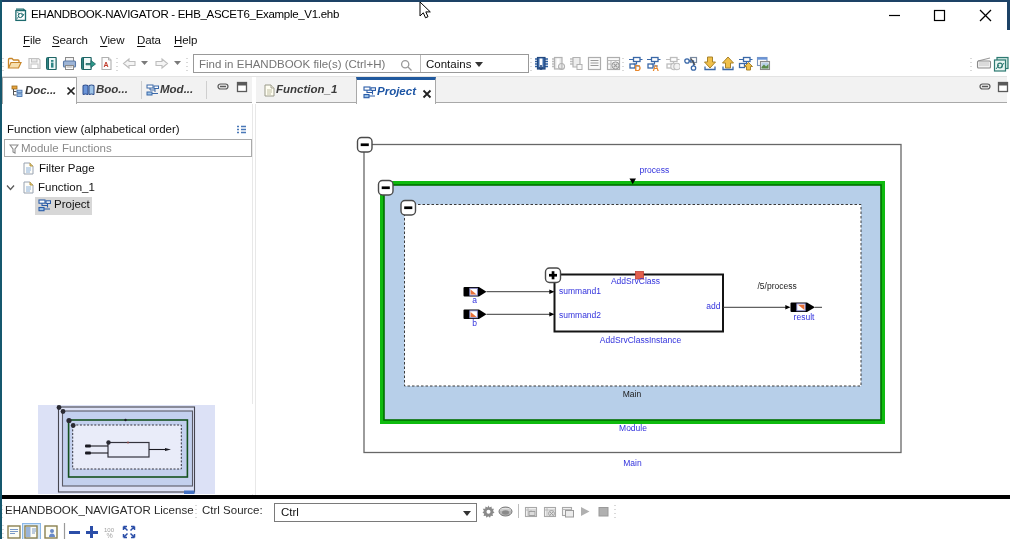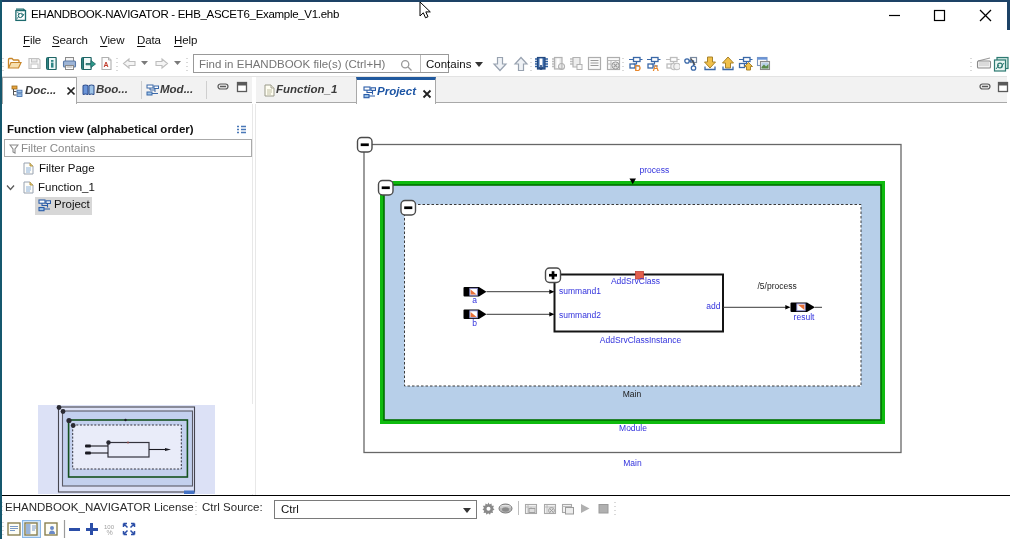--- a/index.html
+++ b/index.html
@@ -10,43 +10,43 @@
 
 #titlebar { position:absolute; left:0; top:0; width:1010px; height:29px; background:#fff; }
 #title-text { position:absolute; left:31px; top:8px; font-size:11.5px; color:#000; letter-spacing:-0.3px;}
 
 #menubar { position:absolute; left:0; top:29px; width:1007px; height:21px; background:#fff; font-size:11.5px; letter-spacing:-0.1px; color:#111; }
 #menubar span.mi { position:absolute; top:5px;margin-left:16px; }
 #menubar u { text-decoration:underline; text-underline-offset:2px; }
 
 #toolbar { position:absolute; left:0; top:50px; width:1007px; height:27px; background:#fff; border-bottom:1px solid #e3e3e3; }
 .ticon { position:absolute; top:6px; }
-#searchbox { position:absolute; left:193px; top:4px; width:256px; height:19px; border:1px solid #999; background:#fff; }
+#searchbox { position:absolute; left:193px; top:4px; width:336px; height:19px; border:1px solid #999; background:#fff; }
 #searchbox .ph { position:absolute; left:5px; top:2.5px; font-size:11.5px; color:#757575; }
 #searchbox .sep { position:absolute; left:226px; top:0; width:1px; height:17px; background:#bbb; }
 #searchbox .contains { position:absolute; left:232px; top:2.5px; font-size:11.5px; color:#111; }
 
 #tabrow-left { position:absolute; left:0px; top:77px; width:252px; height:26px; background:#f2f2f2; border-bottom:1px solid #a9a9a9; }
 #tabrow-ed { position:absolute; left:256px; top:77px; width:751px; height:26px; background:#f2f2f2; border-bottom:1px solid #a9a9a9; }
 .tab { position:absolute; top:0; height:26px; font-size:11.5px; font-weight:bold; color:#3b3b3b; }
 .tab .lbl { position:absolute; top:6px;font-style:italic; }
 .tab-active-l { background:#fff; border:1px solid #a9a9a9; border-bottom:none; height:27px; }
 .tabsep { position:absolute; top:4px; width:1px; height:18px; background:#cfcfcf; }
 
 #leftpanel { position:absolute; left:0; top:104px; width:252px; height:272px; background:#fff; }
-#lp-header { position:absolute; left:7px; top:19px; font-size:11.5px; font-weight:bold; color:#111; }
+#lp-header { position:absolute; left:7px; top:19px; font-size:11.5px; font-weight:normal; color:#111; }
 #filterbox { position:absolute; left:4px; top:35px; width:248px; height:18px; border:1px solid #aaa; background:#fff; }
 #filterbox .ph { position:absolute; left:16px; top:2px; font-size:11.5px; color:#8a8a8a; }
 .treerow { position:absolute; font-size:11.5px; color:#111; }
 #outlinerow { position:absolute; left:0; top:378px; width:252px; height:26px; background:#f2f2f2; border-bottom:1px solid #a9a9a9; }
 #outlinepanel { position:absolute; left:0; top:404px; width:254px; height:90px; background:#fff; overflow:hidden; }
 #editor { position:absolute; left:256px; top:104px; width:754px; height:391px; background:#fff; overflow:hidden; }
 #vsash { position:absolute; left:252px; top:104px; width:4px; height:391px; background:#fff; border-left:1px solid #e8e8e8; border-right:1px solid #e8e8e8; }
 
-#statusbar { position:absolute; left:0; top:495px; width:1010px; height:44px; background:#fff; border-top:1px solid #000000; }
+#statusbar { position:absolute; left:0; top:495px; width:1010px; height:44px; background:#fff; border-top:4px solid #000000; }
 #statusbar .txt { position:absolute; font-size:11.5px; color:#2a2a2a; top:4.5px; }
 #datasrc { position:absolute; left:274px; top:4px; width:203px; height:19px; border:1px solid #7a7a7a; background:#fff; }
 #datasrc .val { position:absolute; left:6px; top:2px; font-size:11.5px; color:#111; }
 
 #b-top { position:absolute; left:0; top:0; width:1010px; height:2px; background:#1d4266; z-index:50; }
 #b-left { position:absolute; left:0; top:0; width:2px; height:539px; background:#15586e; z-index:50; }
 #b-right { position:absolute; left:1007px; top:0; width:3px; height:30px; background:#1d4266; z-index:50; }
 </style>
 </head>
 <body>
@@ -347,21 +347,21 @@
 
   <div id="leftpanel">
     <div id="lp-header">Function view (alphabetical order)</div>
     <svg class="abs" style="left:236px;top:21px" width="11" height="10" viewBox="0 0 11 10">
       <path d="M1 1.5h2M1 4.5h2M1 7.5h2M5 1.5h5M5 4.5h5M5 7.5h5" stroke="#4a78b8" stroke-width="1.5"></path>
     </svg>
     <div id="filterbox">
       <svg class="abs" style="left:4px;top:4px" width="10" height="10" viewBox="0 0 10 10">
         <path d="M1 1 L9 1 L6 5 L6 9 L4 8 L4 5 Z" fill="none" stroke="#8a8a8a" stroke-width="1.1"></path>
       </svg>
-      <span class="ph">Filter Contains</span>
+      <span class="ph">Module Functions</span>
     </div>
     <svg class="abs" style="left:22.5px;top:58px" width="11" height="13" viewBox="0 0 11 13">
       <path d="M1 1 L7 1 L10 4 L10 12 L1 12 Z" fill="#fdfdfa" stroke="#98a2b0" stroke-width="1"></path>
       <path d="M7 1 L7 4 L10 4" fill="#e8c96a" stroke="#b09040" stroke-width="0.9"></path>
       <path d="M3 6h5M3 8h5M3 10h4" stroke="#8cb0d8" stroke-width="1"></path>
     </svg>
     <div class="treerow" style="left:39px;top:58px">Filter Page</div>
     <svg class="abs" style="left:6px;top:80px" width="9" height="7" viewBox="0 0 9 7">
         <path d="M1 1.5 L4.5 5.5 L8 1.5" fill="none" stroke="#5a5a5a" stroke-width="1.3"></path>
       </svg>

